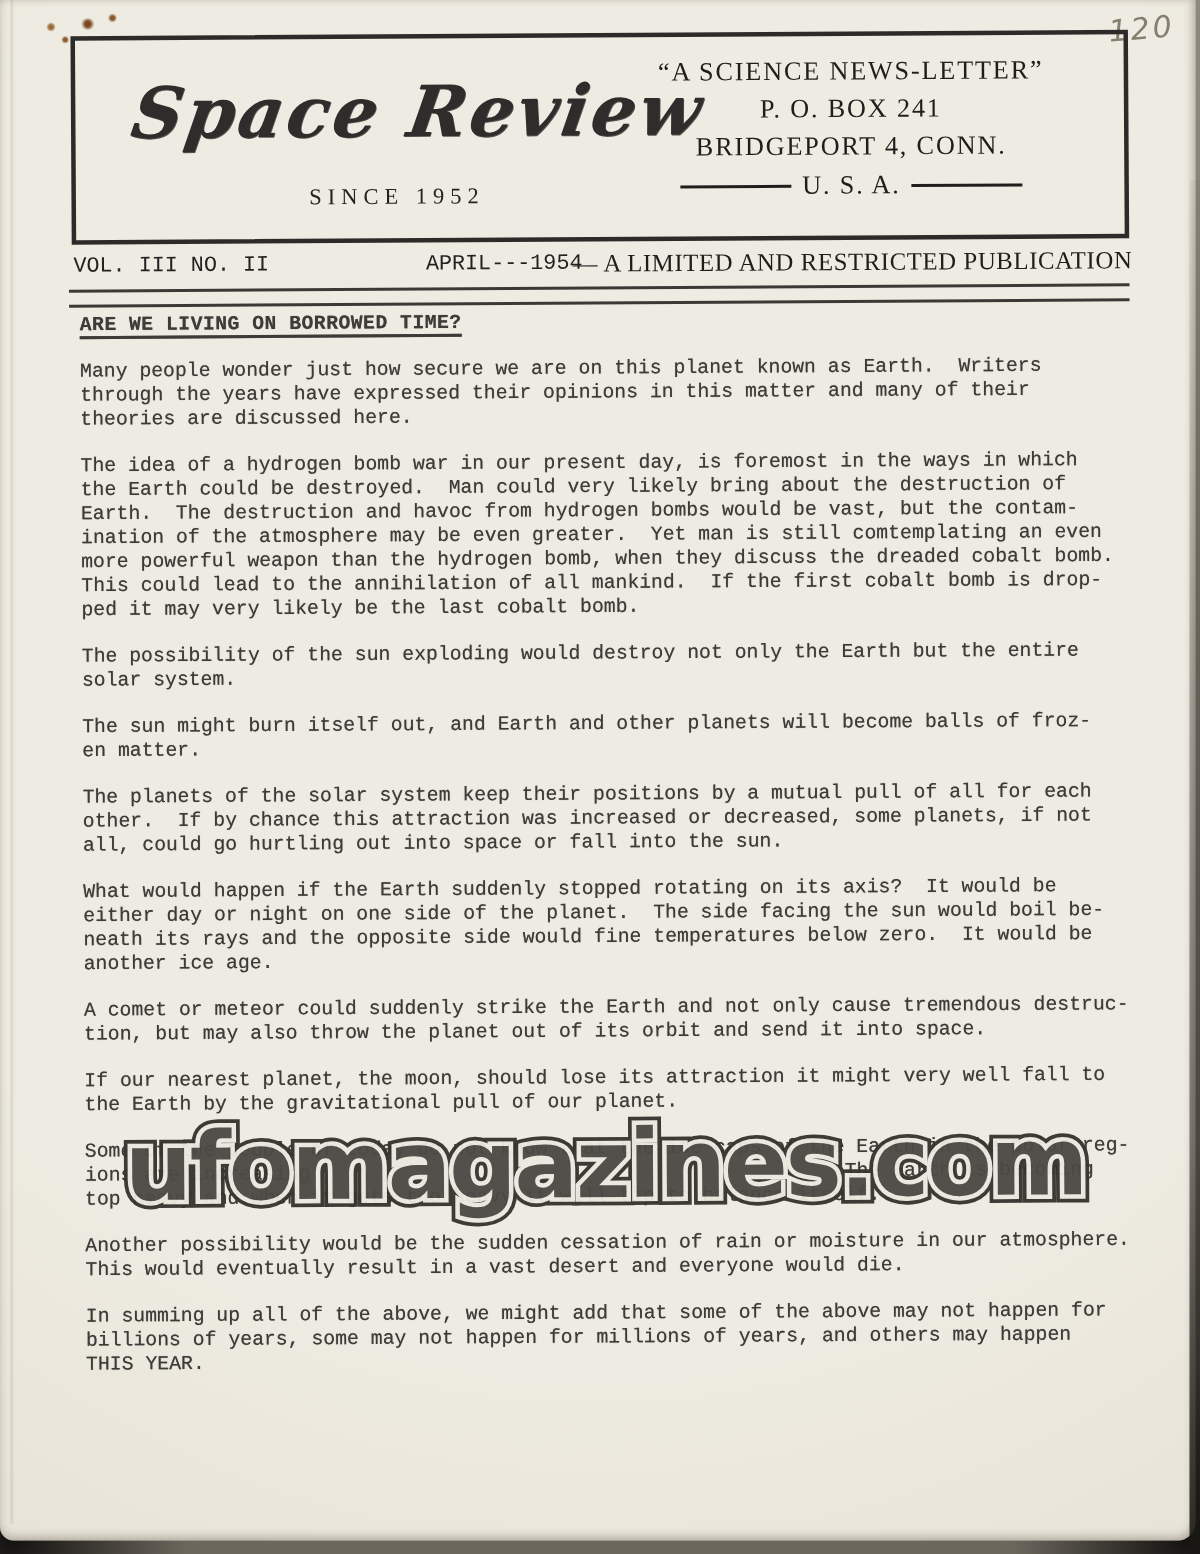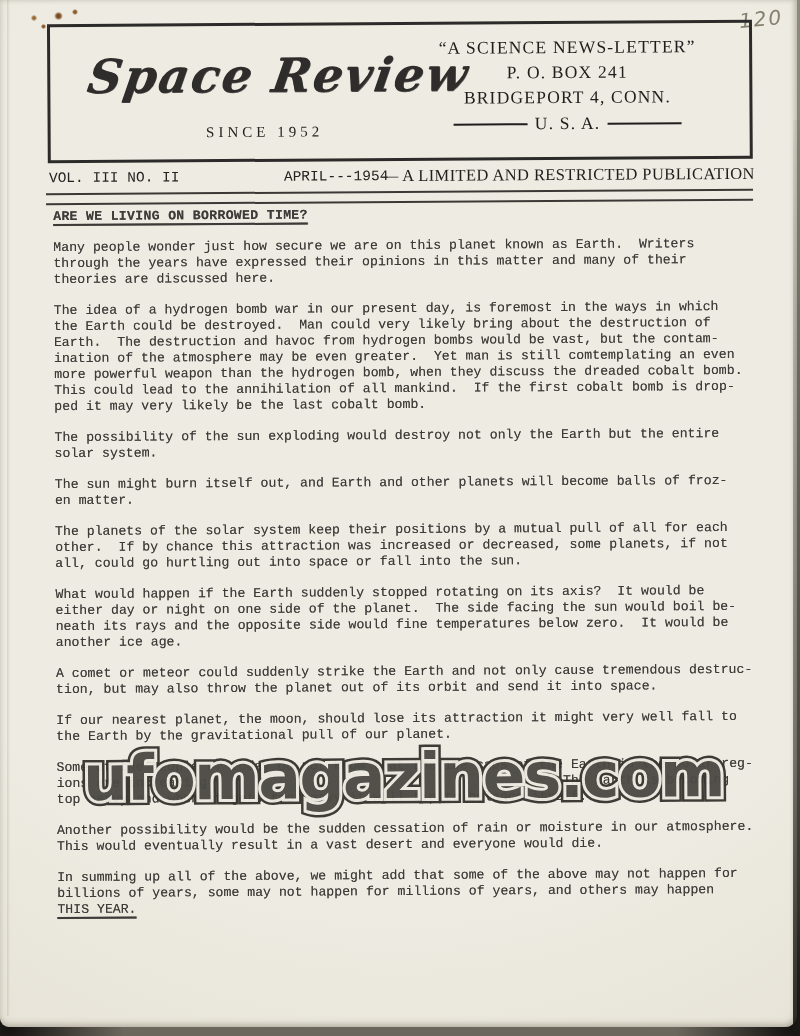--- a/index.html
+++ b/index.html
@@ -71,21 +71,21 @@
 
   
   .article { position:absolute; left:55px; top:207px; width:714px;
     font-family:"Liberation Mono", monospace; font-size:13.2px; line-height:16px;
     color:#3c3b38; text-shadow:0 0 .5px rgba(60,59,56,.65); }
   .article p { margin:0 0 15px 0; white-space:pre; }
   .article-heading { font-weight:bold; letter-spacing:.3px; margin:0 0 17px 0;
     text-decoration:underline; text-underline-offset:3.5px; text-decoration-thickness:1.5px;
     white-space:pre; }
   .closing-lines { display:block; white-space:pre; }
-  .closing-emph { display:inline-block; text-decoration:underline;
+  .closing-emph { display:inline-block; 
     text-underline-offset:3.5px; text-decoration-thickness:1.5px; }
 
   
   .watermark { position:absolute; left:402px; top:740px; transform:translateX(-50%);
     font-family:"DejaVu Sans", sans-serif; font-weight:bold; font-size:63px;
     letter-spacing:-1.5px; white-space:nowrap; opacity:.96; }
   .wm-layer { -webkit-text-stroke:11px #35342f; color:transparent; }
   .wm-halo  { position:absolute; inset:0; -webkit-text-stroke:6px #ebe8df; color:transparent; }
   .wm-fill  { position:absolute; inset:0; -webkit-text-stroke:0; color:#4b4a45; }
 </style>

